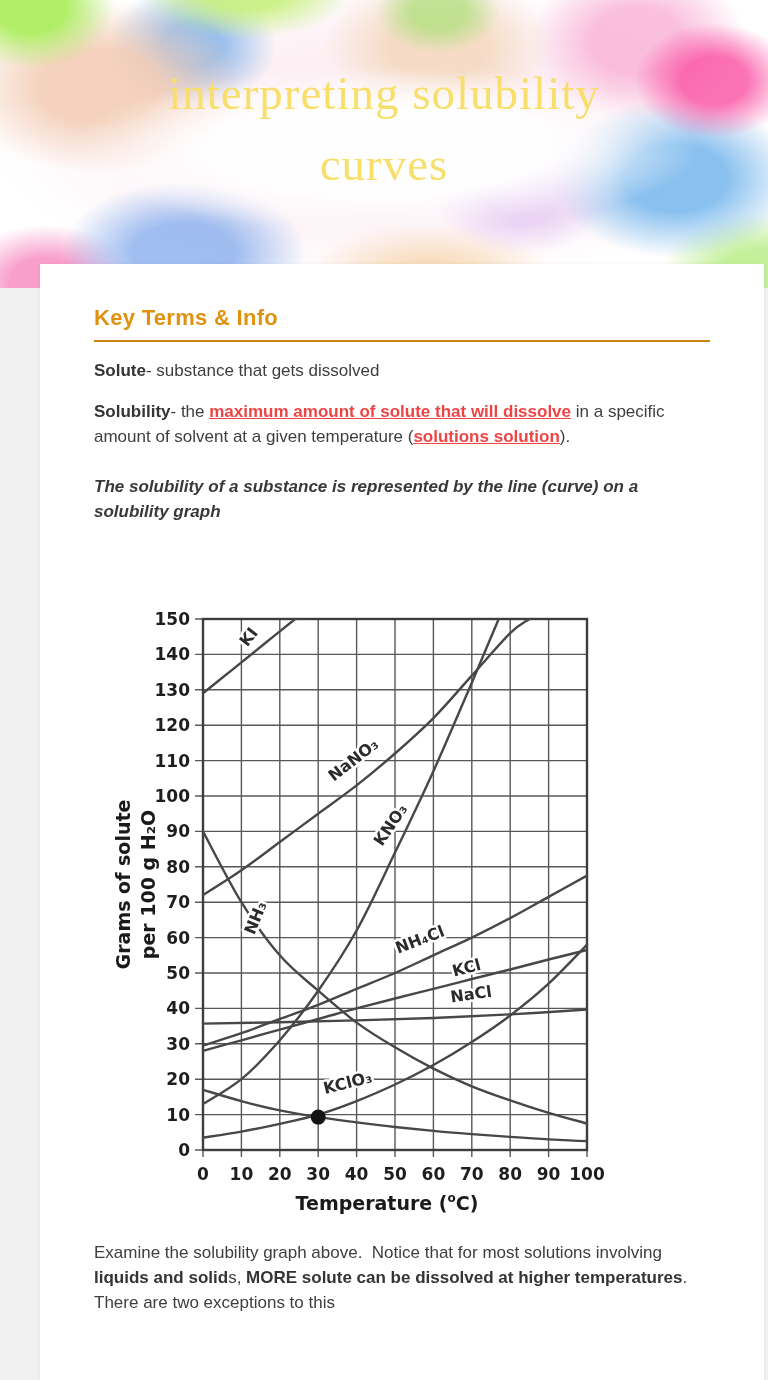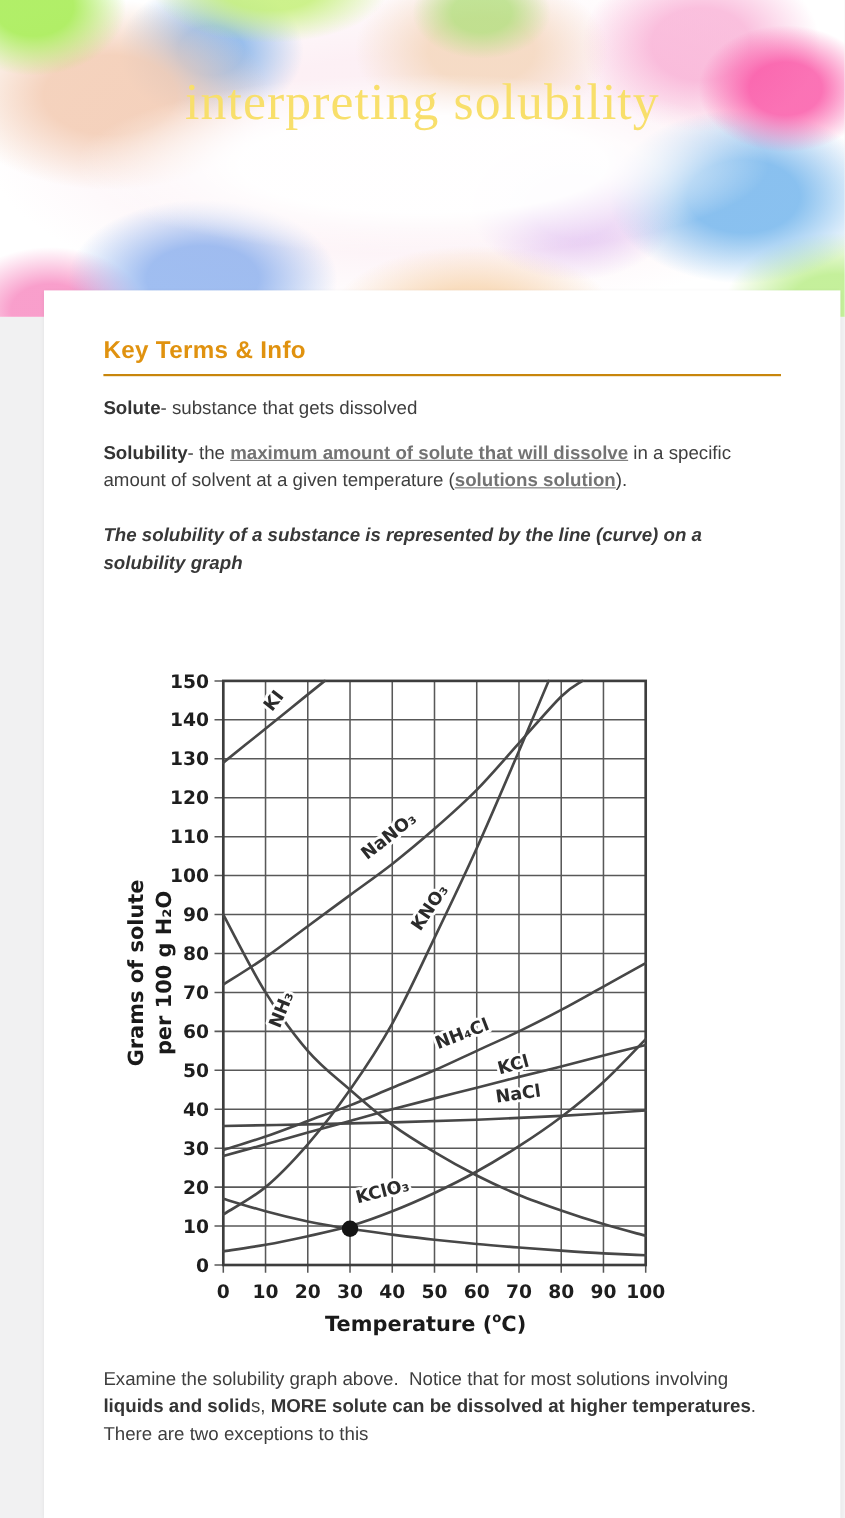--- a/index.html
+++ b/index.html
@@ -58,21 +58,21 @@
   }
   .heading-rule{
     border:none;border-top:2px solid #c8860c;margin:0 0 15px 0;
   }
   .para{
     margin:16px 0 13px 0;
     font-size:17px;line-height:25px;color:#3e3e3e;
     white-space:pre-wrap;
   }
   .b{font-weight:700;color:#343434;}
-  .bu{font-weight:700;color:#737373;text-decoration:underline;}
+  .bu{font-weight:700;color:#ef4444;text-decoration:underline;}
   .statement{
     margin:25px 0 0 0;
     font-style:italic;font-weight:700;color:#383838;
   }
   .examine{margin:15px 0 0 0;}
 
   
   .chart-figure{margin:85px 0 0 14px;width:502px;}
   .tick{font-family:"DejaVu Sans",sans-serif;font-weight:bold;font-size:17px;fill:#1e1e1e;}
   .clabel{
@@ -80,21 +80,21 @@
     paint-order:stroke;stroke:#ffffff;stroke-width:5px;stroke-linejoin:round;
   }
   .axis-title{font-family:"DejaVu Sans",sans-serif;font-weight:bold;font-size:19px;fill:#1a1a1a;}
 </style>
 </head>
 <body>
 
 <div class="page">
 
   <div class="header">
-    <h1 class="title"><span>interpreting solubility</span><br></h1>
+    <h1 class="title"><span>interpreting solubility</span><br><span>curves</span></h1>
   </div>
 
   <div class="card">
 
     <h2 class="section-heading">Key Terms &amp; Info</h2>
     <hr class="heading-rule">
 
     <p class="para"><span class="b">Solute</span><span>- substance that gets dissolved</span></p>
 
 

